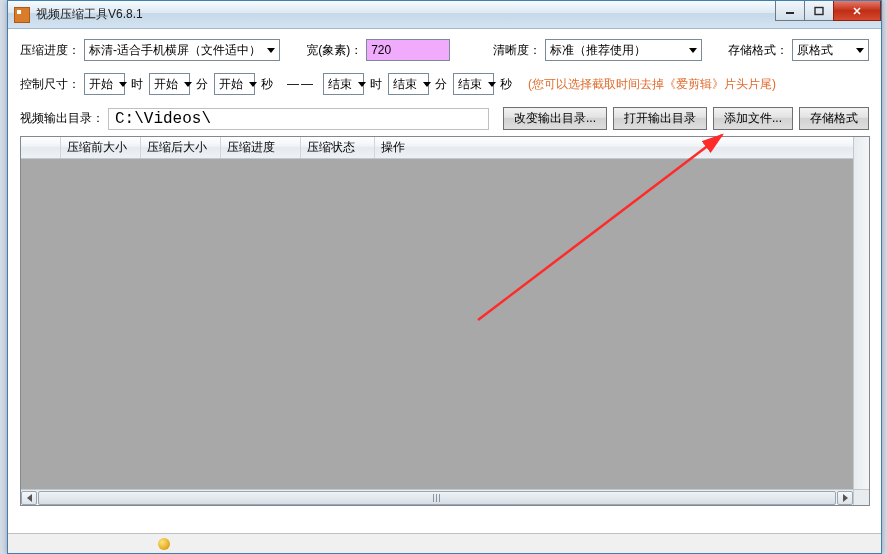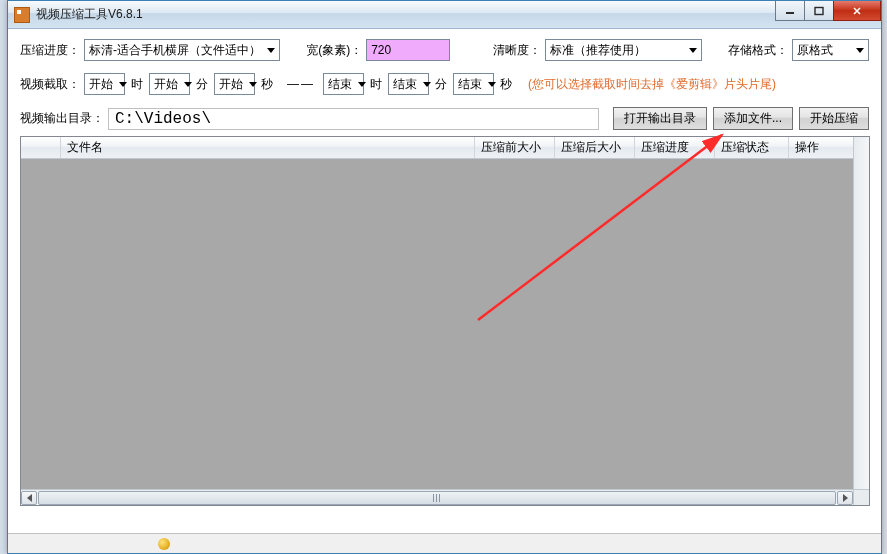--- a/index.html
+++ b/index.html
@@ -94,21 +94,21 @@
         </div>
       <span class="gap"></span>
       <span class="lbl">存储格式：</span>
       <div class="select sel-fmt">
           <span>原格式</span>
           <span class="arrow"></span>
         </div>
     </div>
 
     <div class="row">
-      <span class="lbl">视频截取：</span>
+      <span class="lbl">控制尺寸：</span>
       <div class="select sel-sm">
           <span>开始</span>
           <span class="arrow"></span>
         </div>
       <span class="lbl" style="margin:0 6px">时</span>
       <div class="select sel-sm">
           <span>开始</span>
           <span class="arrow"></span>
         </div>
       <span class="lbl" style="margin:0 6px">分</span>
@@ -134,29 +134,29 @@
         </div>
       <span class="lbl" style="margin:0 6px">秒</span>
       <span class="hint">(您可以选择截取时间去掉《爱剪辑》片头片尾)</span>
     </div>
 
     <div class="row3">
       <span class="lbl">视频输出目录：</span>
       <div class="outdir-box">
           <span>C:\Videos\</span>
         </div>
+      <div class="btn">改变输出目录...</div>
       <div class="btn">打开输出目录</div>
       <div class="btn">添加文件...</div>
-      <div class="btn">开始压缩</div>
+      <div class="btn">存储格式</div>
     </div>
 
     <div class="table-wrap">
       <div class="thead">
         <div class="th first"></div>
-        <div class="th" style="flex:1">文件名</div>
         <div class="th" style="width:80px">压缩前大小</div>
         <div class="th" style="width:80px">压缩后大小</div>
         <div class="th" style="width:80px">压缩进度</div>
         <div class="th" style="width:74px">压缩状态</div>
         <div class="th" style="width:64px;border-right:none">操作</div>
       </div>
       <div class="vscroll"></div>
       <div class="hscroll">
         <div class="hs-btn">
             <span class="tri l"></span>

